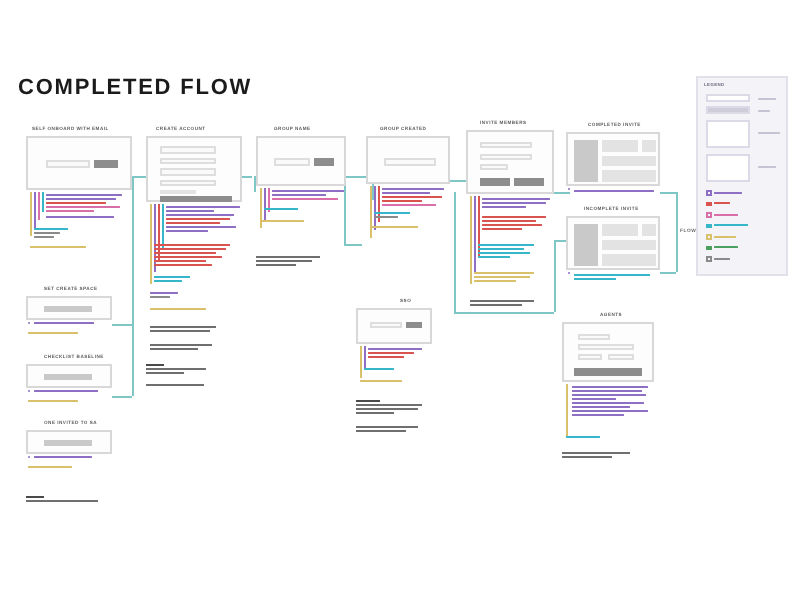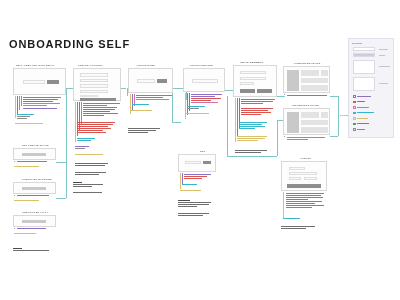--- a/index.html
+++ b/index.html
@@ -67,21 +67,21 @@
   .biglabel{
     position:absolute;font-size:2.4px;font-weight:700;color:#6a6a6a;letter-spacing:.3px;
   }
   .sr{position:absolute;width:1px;height:1px;overflow:hidden;clip:rect(0 0 0 0);}
 </style>
 </head>
 <body>
 
 <div id="canvas">
 
-  <div class="title">ONBOARDING SELF</div>
+  <div class="title">COMPLETED FLOW</div>
 
   <div class="conn h" style="left:66px;top:88px;width:16px;"></div>
   <div class="conn h" style="left:112px;top:88px;width:14px;"></div>
   <div class="conn h" style="left:173px;top:88px;width:12px;"></div>
   <div class="conn h" style="left:224px;top:90px;width:12px;"></div>
   <div class="conn h" style="left:275px;top:96px;width:10px;"></div>
   <div class="conn v" style="left:66px;top:88px;height:74px;"></div>
   <div class="conn h" style="left:56px;top:162px;width:10px;"></div>
   <div class="conn v" style="left:66px;top:88px;height:110px;"></div>
   <div class="conn h" style="left:56px;top:198px;width:10px;"></div>

